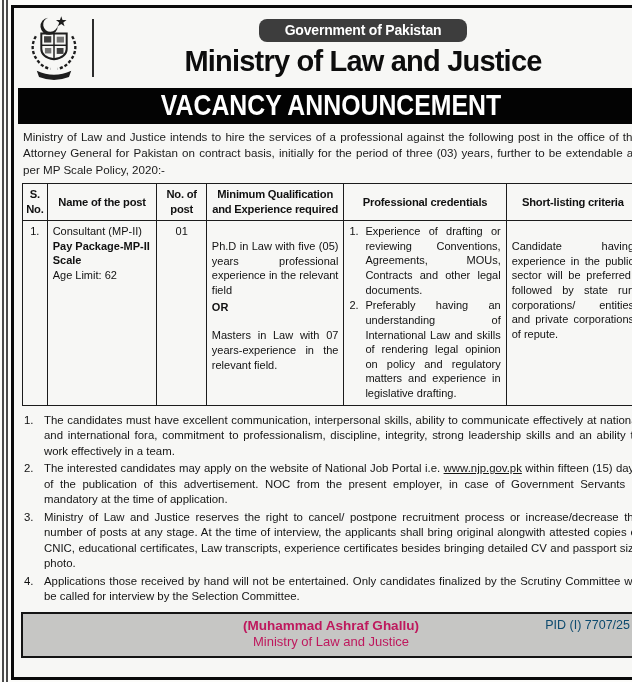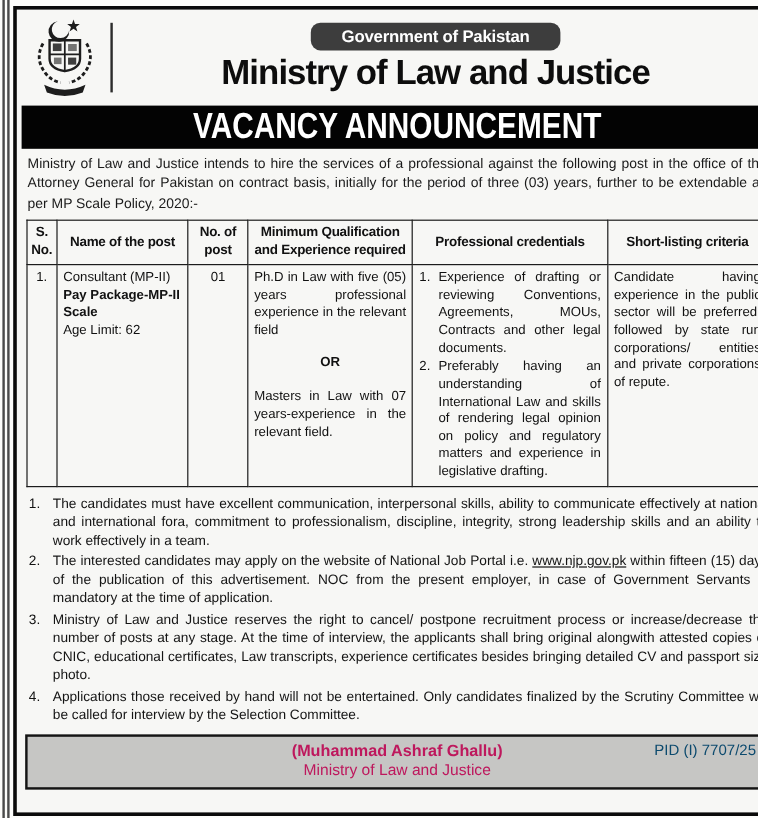--- a/index.html
+++ b/index.html
@@ -27,23 +27,23 @@
     transform:scale(0.92,1.12);transform-origin:center;}
   
   .intro{font-size:11.6px;line-height:1.42;text-align:justify;padding:5px 9px 3px 9px;color:#1a1a1a;}
   
   table{border-collapse:collapse;margin:2px 8px;width:calc(100% - 16px);table-layout:fixed;}
   th,td{border:1.4px solid #1c1c1c;vertical-align:top;font-size:11px;line-height:1.33;}
   th{font-size:11.2px;padding:3px 2px;text-align:center;vertical-align:middle;letter-spacing:-0.2px;}
   td{padding:3px 5px;}
   td.c-sno{text-align:center;}
   td.c-num{text-align:center;margin-top:17px;}
-  .jst{text-align:justify;}
+  .jst{text-align:justify;margin-top:15px;}
   .bold{font-weight:bold;}
-  .or-line{text-align:center;font-weight:bold;margin:12px 0;}
+  .or-line{font-weight:bold;margin:2px 0;}
   .cred-item{display:flex;margin-bottom:1px;}
   .cred-num{flex:0 0 16px;}
   .cred-txt{flex:1;text-align:justify;}
   .q2{margin-top:14px;}
   
   .notes{padding:5px 8px 2px 6px;}
   .note{display:flex;margin-bottom:2px;}
   .note-num{flex:0 0 24px;font-size:11.4px;line-height:1.36;padding-left:4px;box-sizing:border-box;}
   .note-txt{flex:1;font-size:11.4px;line-height:1.36;text-align:justify;color:#141414;}
   .njp-link{font-weight:normal;text-decoration:underline;}

